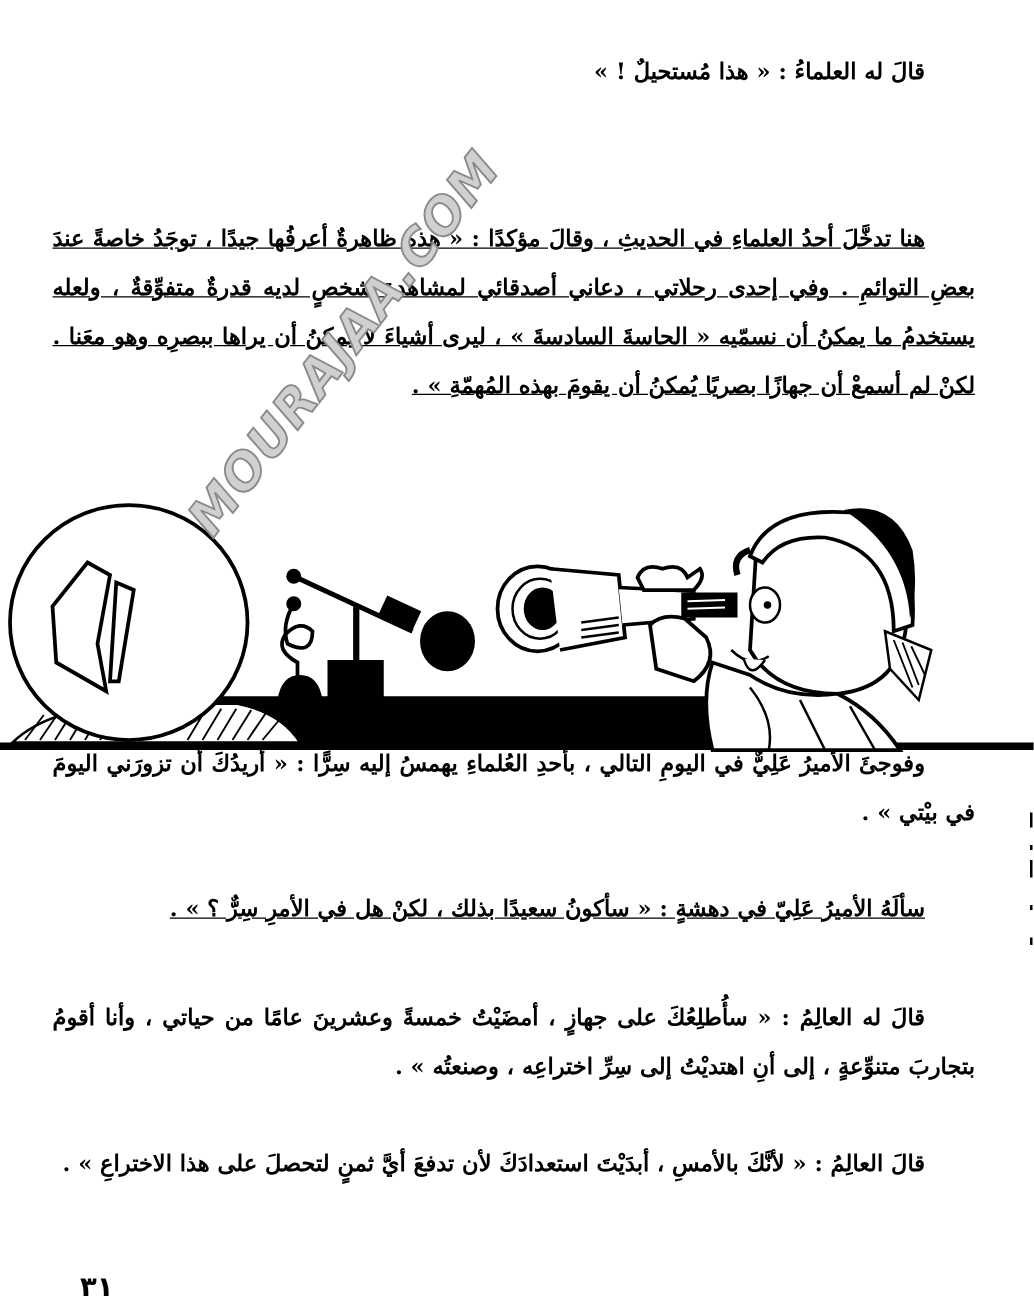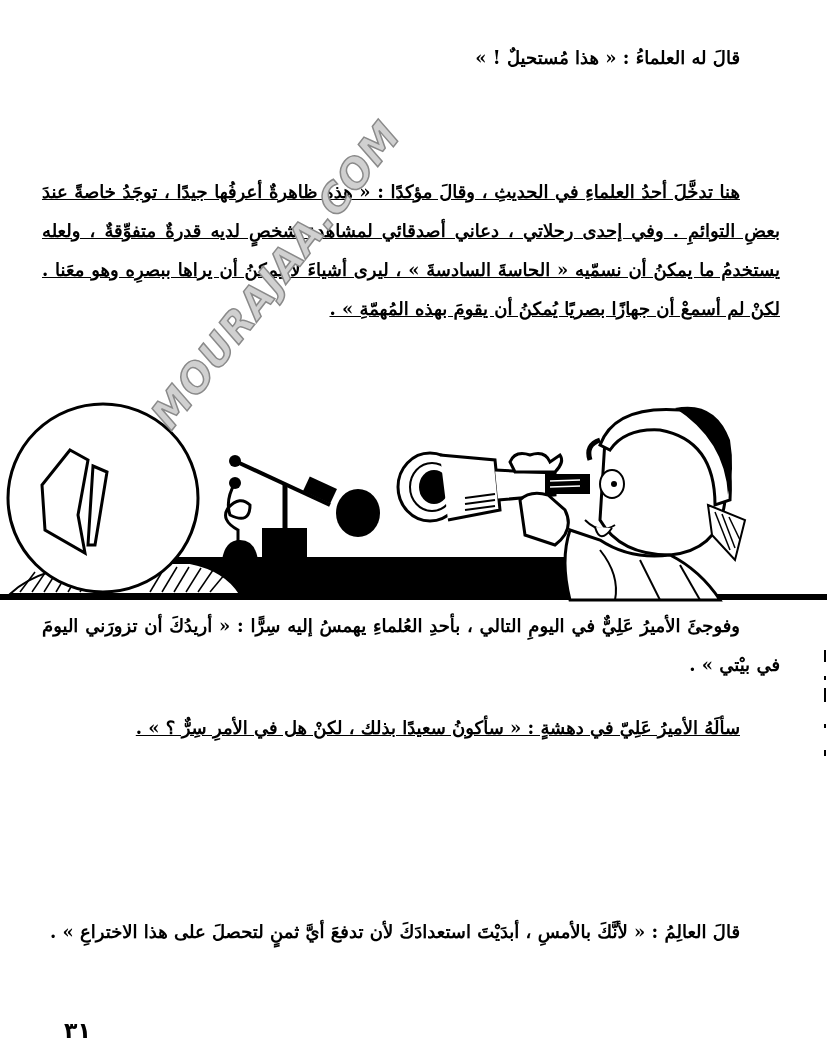--- a/index.html
+++ b/index.html
@@ -113,25 +113,28 @@
     <path d="M570 530 Q560 560 570 600 L720 600 Q700 570 670 555 Q630 560 600 540 Z" fill="#fff" stroke="#000" stroke-width="3"></path>
     <g stroke="#000" stroke-width="2" fill="none">
       <path d="M600 550 Q620 575 615 600"></path>
         <path d="M640 560 Q650 580 660 600"></path>
         <path d="M680 565 L700 600"></path>
     </g>
   </svg>
 
   <div class="watermark">MOURAJAA.COM</div>
 
-  <div class="para indent" style="top:606px;">
+  <div class="para indent" style="top:592px;">
     <p>وفوجئَ الأميرُ عَلِيٌّ في اليومِ التالي ، بأحدِ العُلماءِ يهمسُ إليه سِرًّا : « أريدُكَ أن تزورَني اليومَ في بيْتي » .</p>
   </div>
   <div class="para indent" style="top:708px;text-decoration:underline;">
     <p>سألَهُ الأميرُ عَلِيّ في دهشةٍ : « سأكونُ سعيدًا بذلك ، لكنْ هل في الأمرِ سِرٌّ ؟ » .</p>
+  </div>
+  <div class="para indent" style="top:795px;">
+    <p>قالَ له العالِمُ : « سأُطلِعُكَ على جهازٍ ، أمضَيْتُ خمسةً وعشرينَ عامًا من حياتي ، وأنا أقومُ بتجاربَ متنوِّعةٍ ، إلى أنِ اهتديْتُ إلى سِرِّ اختراعِه ، وصنعتُه » .</p>
   </div>
   <div class="para indent" style="top:912px;">
     <p>قالَ العالِمُ : « لأنَّكَ بالأمسِ ، أبدَيْتَ استعدادَكَ لأن تدفعَ أيَّ ثمنٍ لتحصلَ على هذا الاختراعِ » .</p>
   </div>
 
   <div class="margin-marks">
     <span style="height:12px;margin-top:0;"></span>
     <span style="height:4px;margin-top:14px;"></span>
     <span style="height:14px;margin-top:8px;"></span>
     <span style="height:4px;margin-top:22px;"></span>

